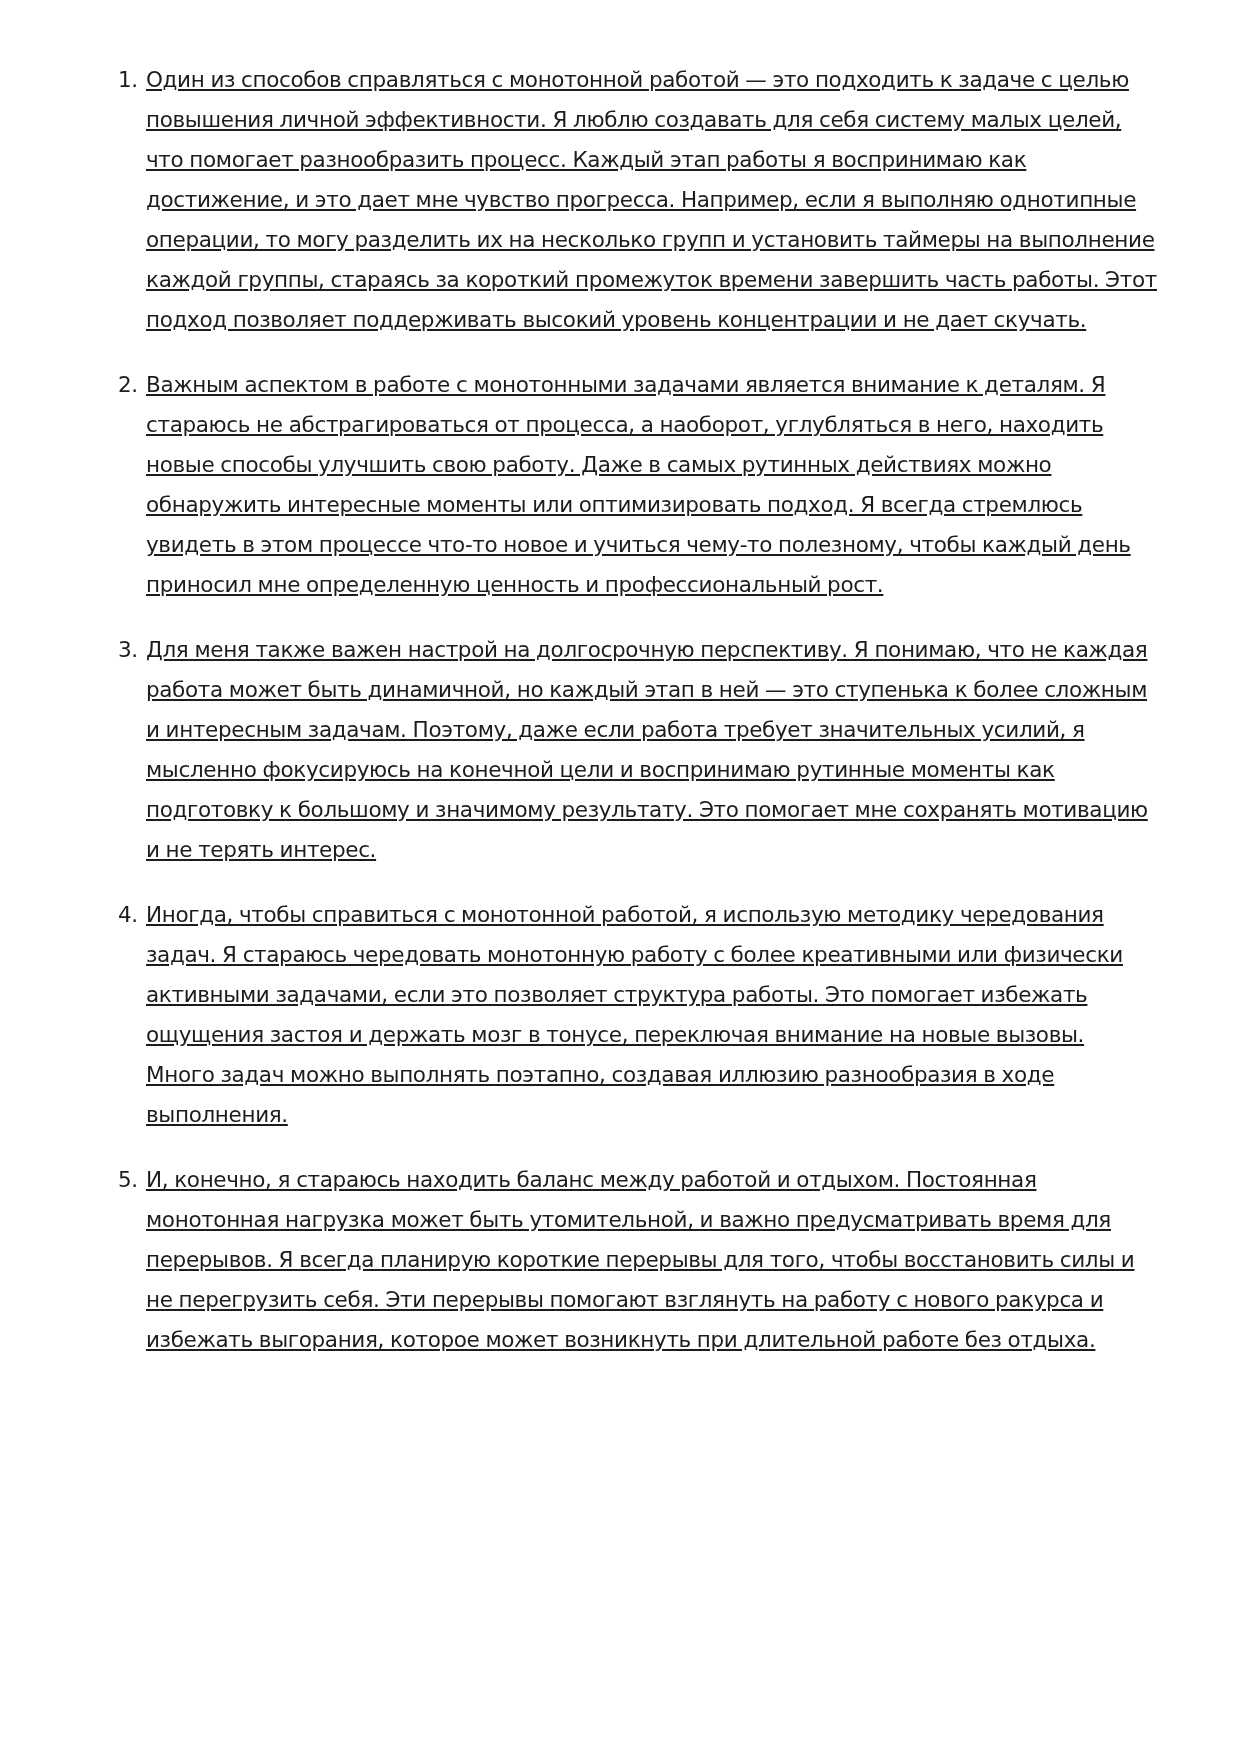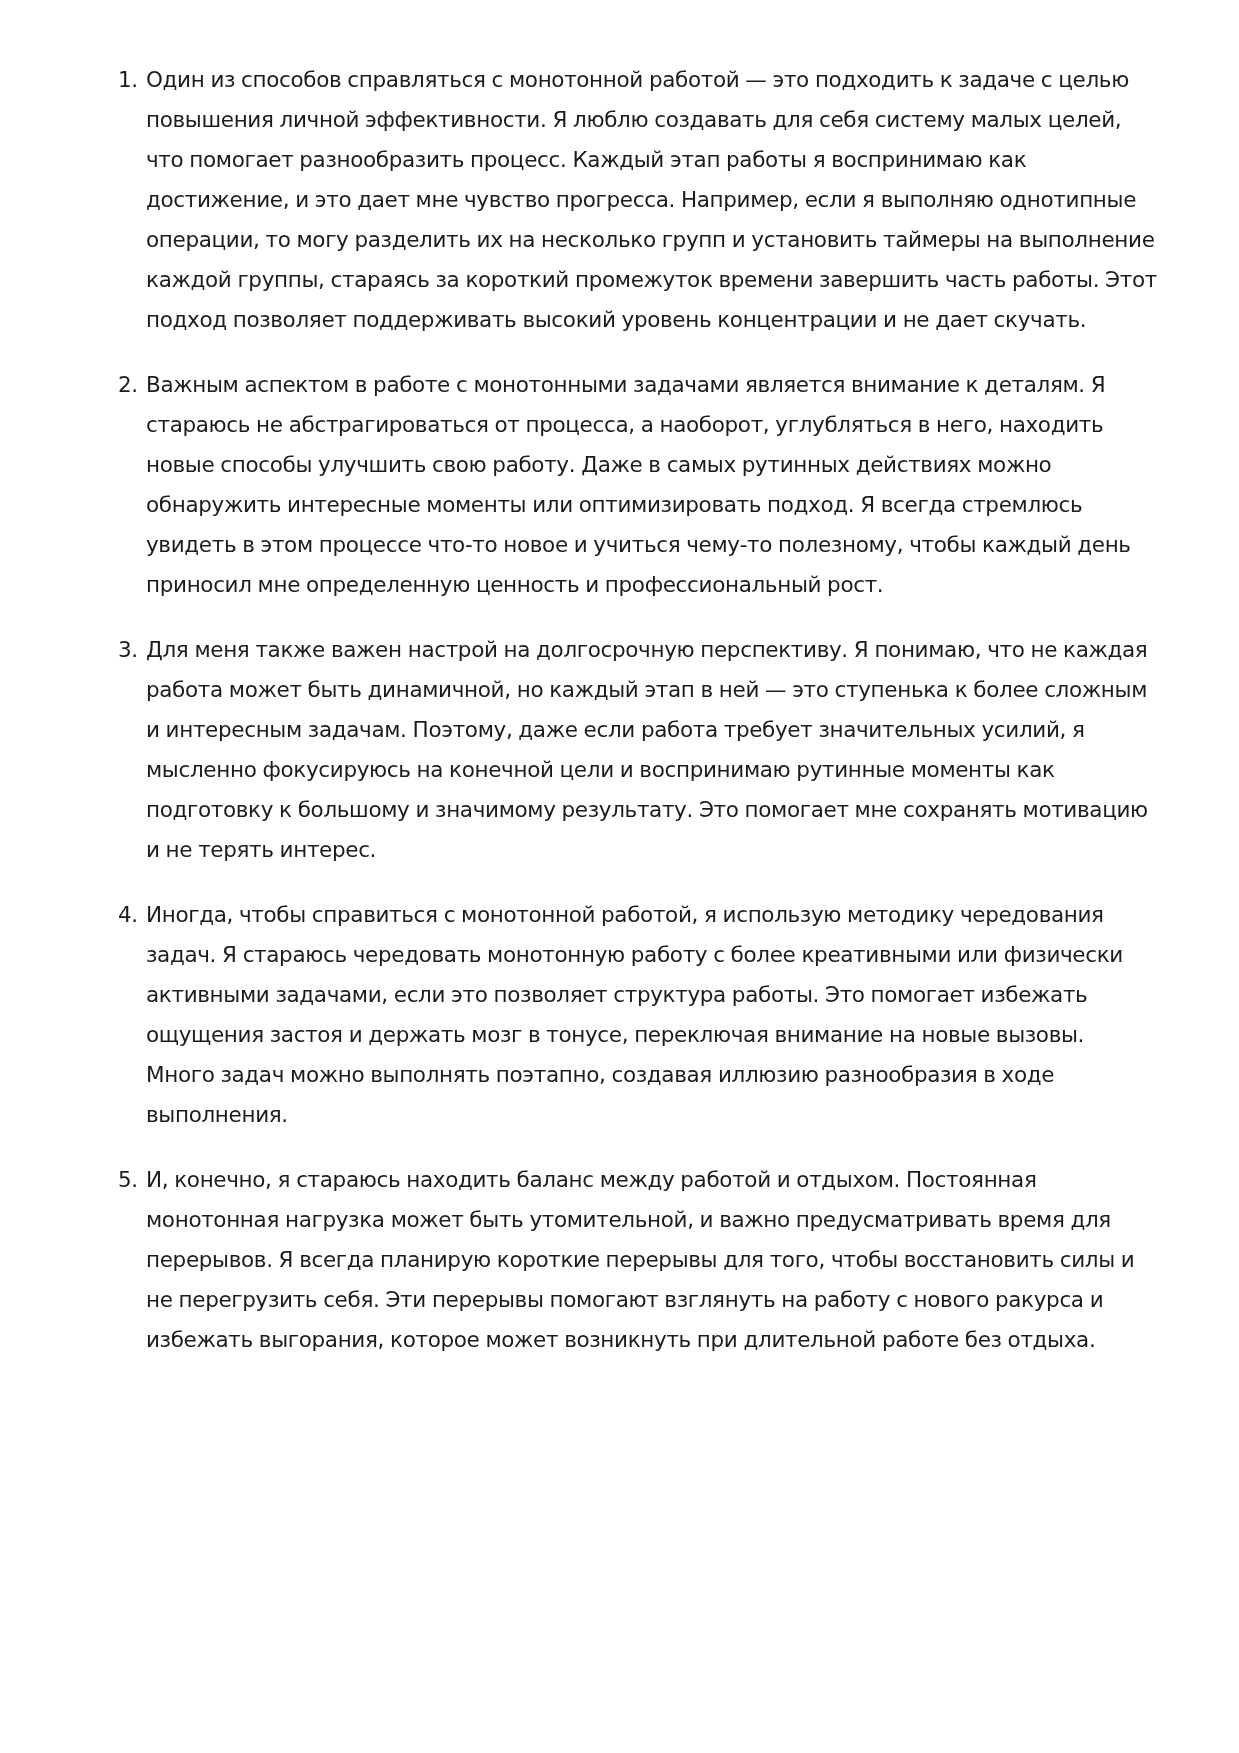--- a/index.html
+++ b/index.html
@@ -41,20 +41,21 @@
       word-spacing: -0.5px;
       margin-bottom: 25px;
     }
     .item-number {
       position: absolute;
       left: 0;
       top: 0;
     }
     .item-text {
       display: block;
+      text-decoration: underline;
     }
   </style>
 </head>
 <body>
 
 <div class="page">
   <ol class="list">
     <li class="item">
       <span class="item-number">1.</span>
       <span class="item-text">Один из способов справляться с монотонной работой — это подходить к задаче с целью повышения личной эффективности. Я люблю создавать для себя систему малых целей, что помогает разнообразить процесс. Каждый этап работы я воспринимаю как достижение, и это дает мне чувство прогресса. Например, если я выполняю однотипные операции, то могу разделить их на несколько групп и установить таймеры на выполнение каждой группы, стараясь за короткий промежуток времени завершить часть работы. Этот подход позволяет поддерживать высокий уровень концентрации и не дает скучать.</span>

